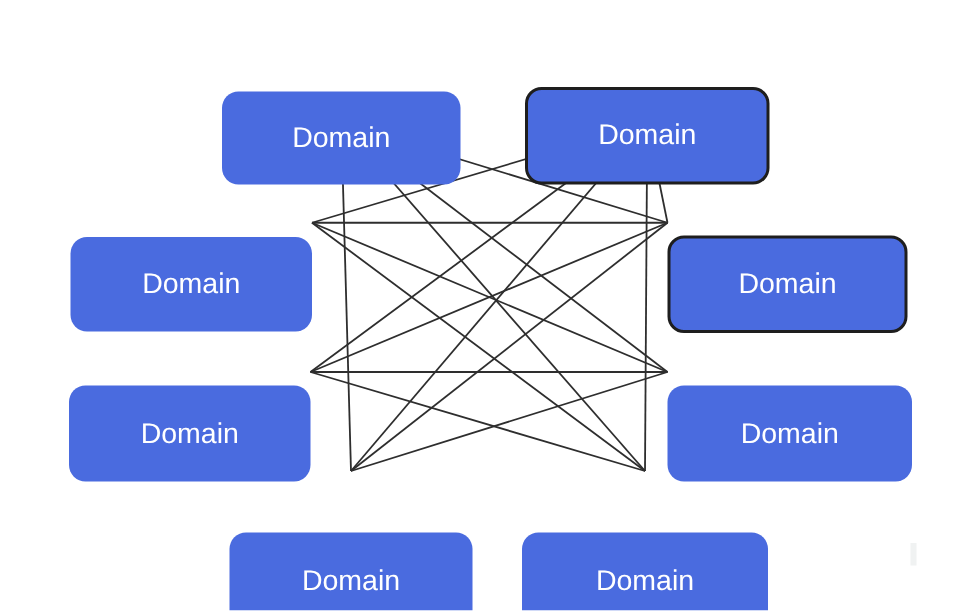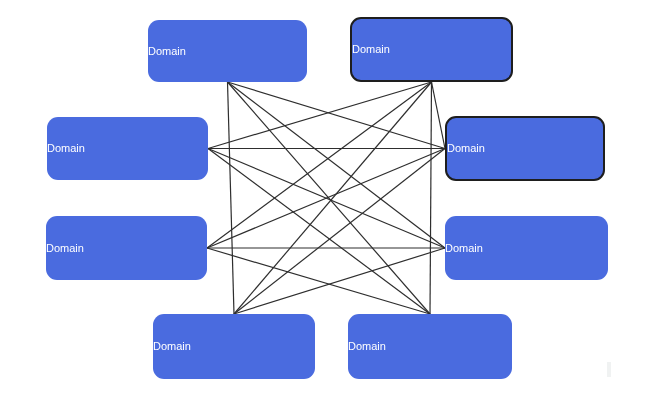--- a/index.html
+++ b/index.html
@@ -21,27 +21,28 @@
     top: 0;
     width: 100%;
     height: 100%;
     display: block;
   }
   .node {
     position: absolute;
     box-sizing: border-box;
     display: flex;
     align-items: center;
-    justify-content: flex-start;
+    justify-content: center;
     border-radius: 11px;
     background: var(--node-fill, #4a6bdf);
     color: var(--node-text, #ffffff);
-    font-size: 11px;
+    font-size: 19px;
     line-height: 1;
     user-select: none;
+    margin-top: 41px;
   }
   .node.outlined {
     border: 2px solid var(--outline, #1e1e1e);
   }
   .node-label {
     white-space: nowrap;
   }
   .artifact {
     position: absolute;
     pointer-events: none;

